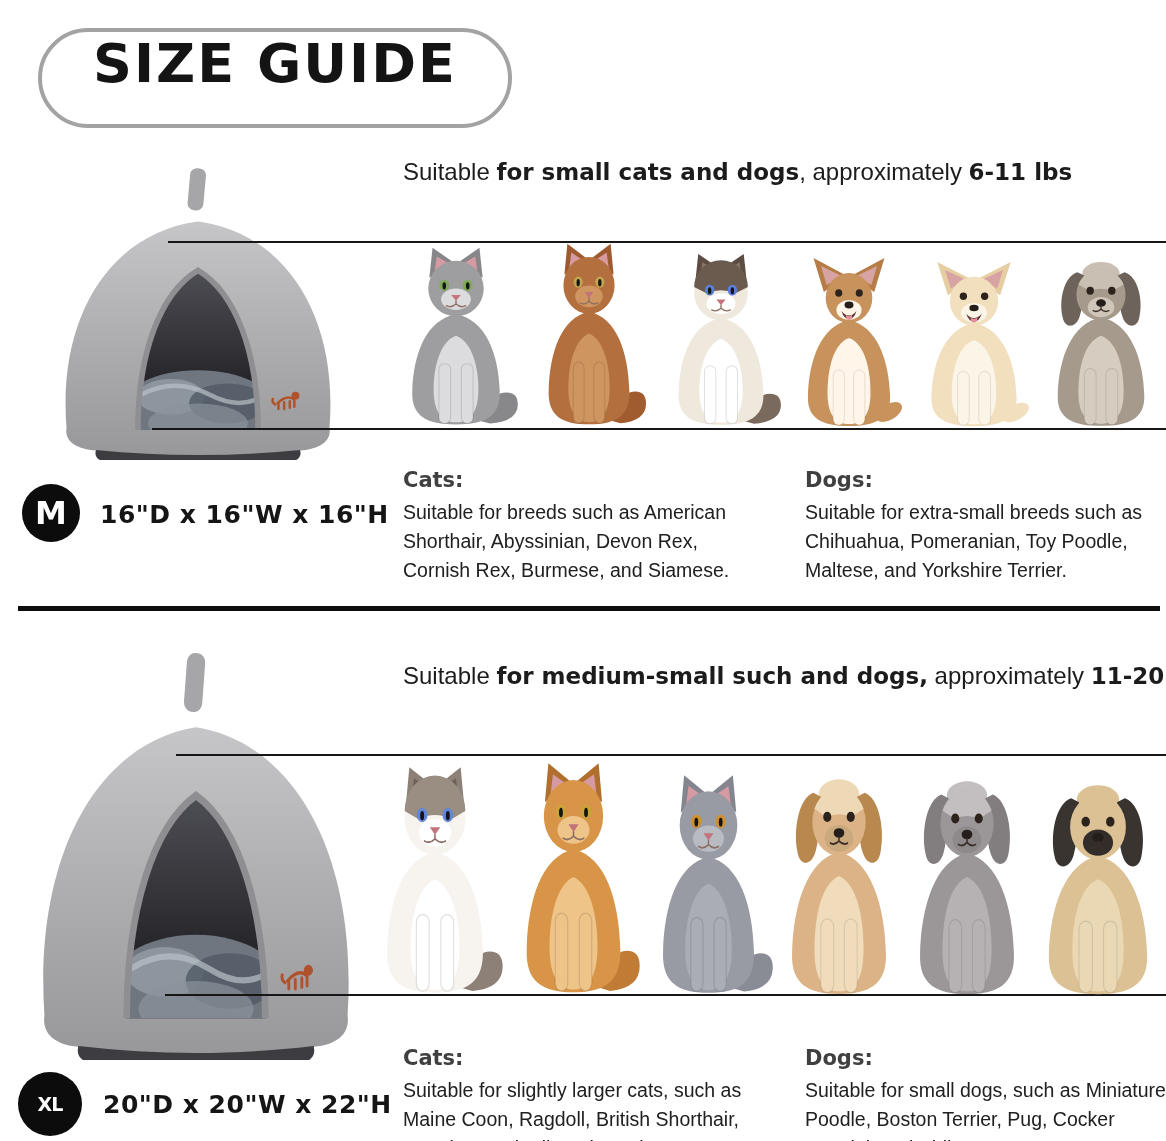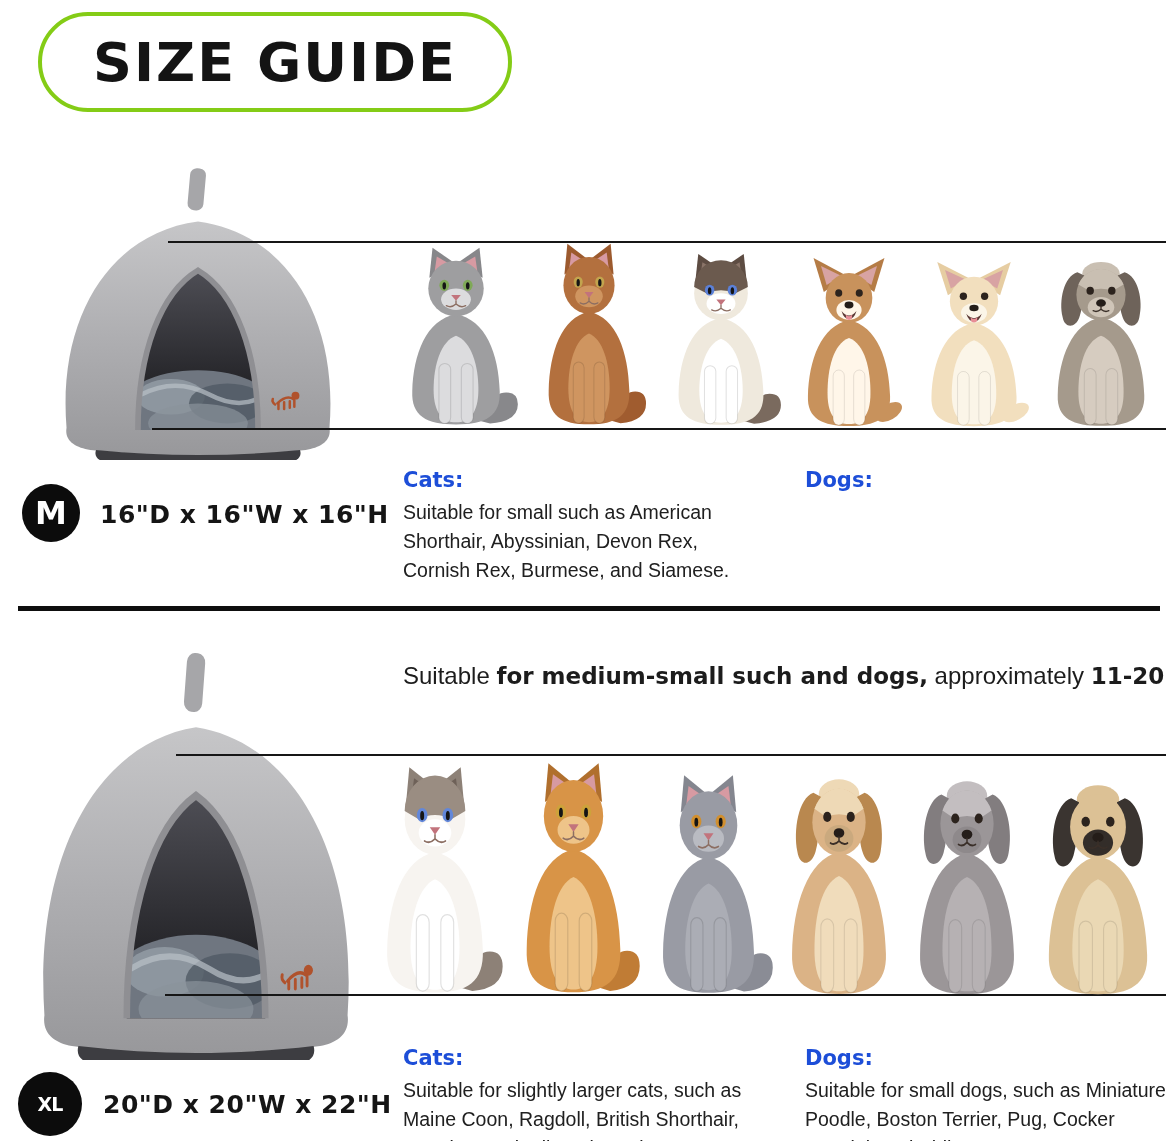--- a/index.html
+++ b/index.html
@@ -1,21 +1,21 @@
 <!DOCTYPE html>
 <html><head>
 <meta charset="utf-8">
 <style>
   html,body{margin:0;padding:0;background:#fff;}
   .canvas{position:relative;width:1166px;height:1141px;background:#ffffff;overflow:hidden;
           font-family:"Liberation Sans",sans-serif;color:#1a1a1a;}
 
   
-  .title-pill{position:absolute;left:38px;top:12px;width:474px;height:100px;box-sizing:border-box;
-              border:4px solid #84cc16;border-radius:54px;display:flex;align-items:center;justify-content:center;}
+  .title-pill{position:absolute;left:38px;top:28px;width:474px;height:100px;box-sizing:border-box;
+              border:4px solid #a3a3a3;border-radius:54px;display:flex;justify-content:center;}
   .title-pill span{font-family:"DejaVu Sans",sans-serif;font-weight:800;font-size:54px;letter-spacing:2px;color:#141414;white-space:nowrap;}
 
   
   .suit{position:absolute;left:403px;font-size:24px;color:#1c1c1c;white-space:nowrap;}
   .suit b{font-family:"DejaVu Sans",sans-serif;font-weight:800;font-size:23px;}
   #suit-m{top:158px;}
   #suit-xl{top:662px;}
 
   
   .hline{position:absolute;height:2px;background:#161616;z-index:3;}
@@ -32,21 +32,21 @@
   .badge{position:absolute;background:#0c0c0c;color:#fff;border-radius:50%;display:flex;align-items:center;justify-content:center;
          font-family:"DejaVu Sans",sans-serif;font-weight:800;z-index:5;}
   #badge-m{left:22px;top:484px;width:58px;height:58px;font-size:32px;}
   #badge-xl{left:18px;top:1072px;width:64px;height:64px;font-size:19px;letter-spacing:-1px;}
   .dim{position:absolute;font-family:"DejaVu Sans",sans-serif;font-weight:800;font-size:25px;color:#151515;letter-spacing:0.5px;white-space:nowrap;z-index:5;}
   #dim-m{left:100px;top:500px;}
   #dim-xl{left:103px;top:1090px;}
 
   
   .col{position:absolute;font-size:19.5px;line-height:29px;color:#202020;z-index:5;}
-  .col h3{margin:0 0 3px 0;font-family:"DejaVu Sans",sans-serif;font-weight:800;font-size:21px;color:#1d4ed8;}
+  .col h3{margin:0 0 3px 0;font-family:"DejaVu Sans",sans-serif;font-weight:800;font-size:21px;color:#404040;}
   .col p{margin:0;}
   #cats-m{left:403px;top:466px;width:345px;}
   #dogs-m{left:805px;top:466px;width:362px;}
   #cats-xl{left:403px;top:1044px;width:355px;}
   #dogs-xl{left:805px;top:1044px;width:362px;}
 </style>
 </head>
 <body>
 
 <svg width="0" height="0" style="position:absolute" aria-hidden="true">
@@ -143,20 +143,23 @@
     </symbol>
   </defs>
 </svg>
 
 <div class="canvas">
 
   <div class="title-pill">
     <span>SIZE GUIDE</span>
   </div>
 
+  <div class="suit" id="suit-m">
+    <span>Suitable </span><b>for small cats and dogs</b><span>, approximately </span><b>6-11 lbs</b>
+  </div>
 
   <svg class="bed" viewBox="0 0 300 265" preserveAspectRatio="none" style="left:28px;top:166px;width:340px;height:294px">
       <use href="#sym-bed"></use>
     </svg>
 
   <div class="hline" style="left:168px;top:241px;width:998px"></div>
   <div class="hline" style="left:152px;top:428px;width:1014px"></div>
 
   <div class="animals" id="animals-m">
     <svg class="pet" viewBox="0 0 120 170" preserveAspectRatio="none" style="width:128px;height:182px;--f1:#9e9ea0;--f2:#dcdcde;--ear:#87878a;--eye:#7fa957;--tail:#88888b">
@@ -177,24 +180,25 @@
     <svg class="pet" viewBox="0 0 120 170" preserveAspectRatio="none" style="width:118px;height:174px;--f1:#a59a8c;--f2:#d6ccc0;--ear:#6e635a;--top:#c9bfb2;--muz:#cfc5b8">
         <use href="#sym-dog-flop"></use>
       </svg>
   </div>
 
   <div class="badge" id="badge-m">M</div>
   <div class="dim" id="dim-m">16"D x 16"W x 16"H</div>
 
   <div class="col" id="cats-m">
     <h3>Cats:</h3>
-    <p>Suitable for small such as American Shorthair, Abyssinian, Devon Rex, Cornish Rex, Burmese, and Siamese.</p>
+    <p>Suitable for breeds such as American Shorthair, Abyssinian, Devon Rex, Cornish Rex, Burmese, and Siamese.</p>
   </div>
   <div class="col" id="dogs-m">
     <h3>Dogs:</h3>
+    <p>Suitable for extra-small breeds such as Chihuahua, Pomeranian, Toy Poodle, Maltese, and Yorkshire Terrier.</p>
   </div>
 
   <div class="divider"></div>
 
   <div class="suit" id="suit-xl">
     <span>Suitable </span><b>for medium-small such and dogs,</b><span> approximately </span><b>11-20 lbs</b>
   </div>
 
   <svg class="bed" viewBox="0 0 300 265" preserveAspectRatio="none" style="left:0px;top:650px;width:392px;height:410px">
       <use href="#sym-bed"></use>

